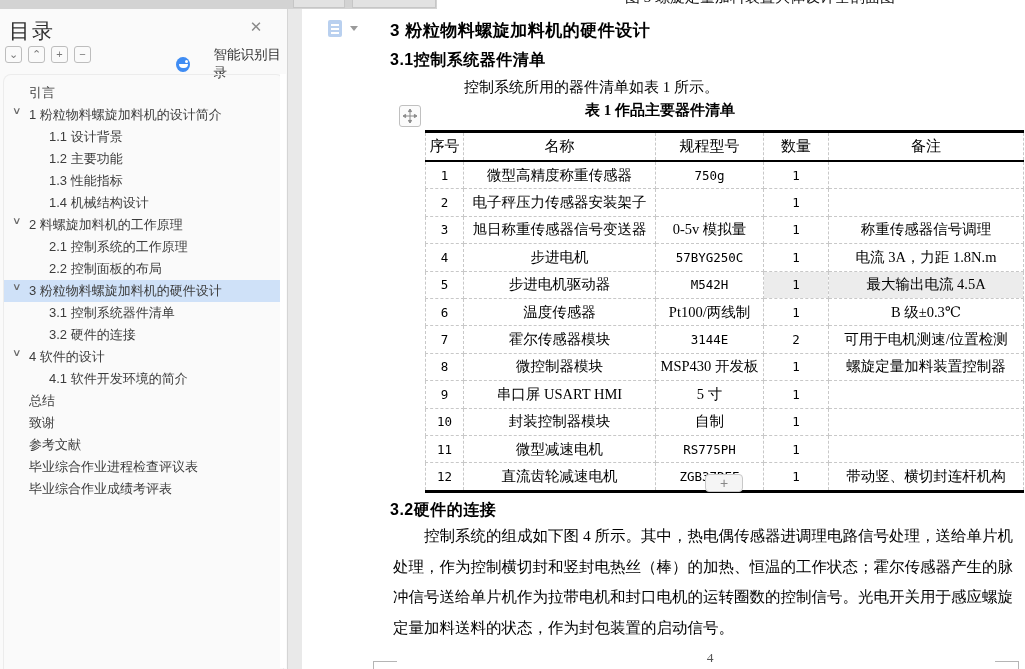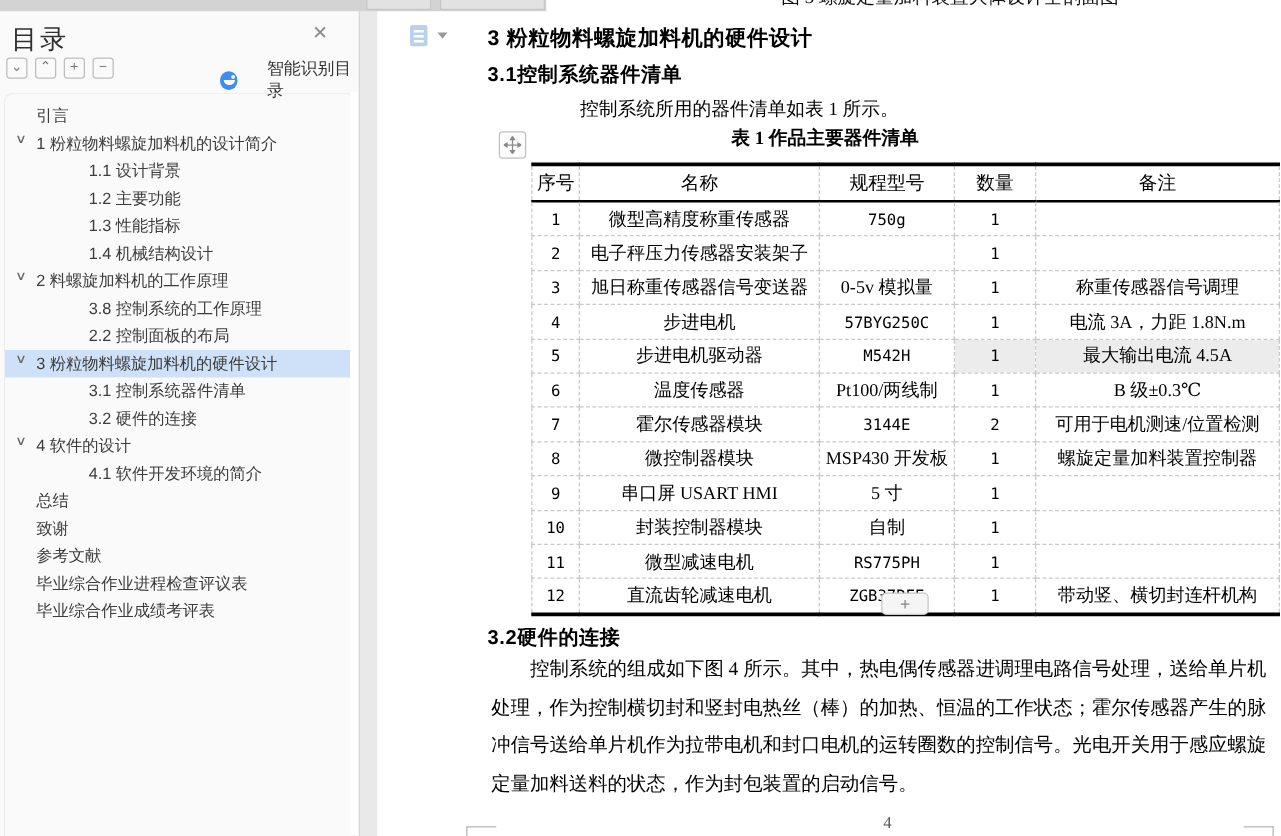--- a/index.html
+++ b/index.html
@@ -30,21 +30,21 @@
   .ai-dot:after{content:"";position:absolute;left:3px;top:7px;width:9px;height:4px;border-radius:0 0 8px 8px;background:#fff;}
   .ai-dot:before{content:"";position:absolute;left:9px;top:3px;width:3px;height:3px;border-radius:50%;background:#fff;}
   .sb-ai .ai-label{font-size:13.5px;color:#333;}
   .toc-box{position:absolute;left:3px;top:65px;width:279px;height:594px;border:1px solid #ececec;
            border-bottom:none;border-radius:8px 8px 0 0;}
   .toc-list{position:absolute;left:0;top:7px;width:279px;}
   .toc-item{position:relative;height:22px;display:flex;align-items:center;font-size:13px;color:#3c3c3c;cursor:pointer;}
   .toc-item.selected{background:#cfe1f8;}
   .toc-item .chev{position:absolute;left:9px;top:1px;font-size:10px;color:#666;transform:scaleX(1.3);}
   .toc-item.lvl0 .lab{margin-left:25px;}
-  .toc-item.lvl1 .lab{margin-left:67px;}
+  .toc-item.lvl1 .lab{margin-left:45px;}
   .lab{white-space:nowrap;}
   .sb-scroll{position:absolute;right:1px;top:65px;width:6px;height:594px;background:#ffffff;}
 
   
   .doc{position:absolute;left:0;top:0;width:723px;height:669px;
        font-family:"Liberation Serif","DejaVu Serif",serif;color:#000;}
   .clip-cap{position:absolute;left:0;top:0;width:723px;height:9px;overflow:hidden;}
   .clip-cap span{position:absolute;left:258px;top:-12px;width:400px;text-align:center;
                  font-size:15px;color:#111;}
   .anchor-icon{position:absolute;left:26px;top:20px;width:40px;height:20px;}
@@ -276,21 +276,21 @@
             <span class="lab">1.3 性能指标</span>
           </div>
           <div class="toc-item lvl1">
             <span class="lab">1.4 机械结构设计</span>
           </div>
           <div class="toc-item lvl0">
             <span class="chev">∨</span>
             <span class="lab">2 料螺旋加料机的工作原理</span>
           </div>
           <div class="toc-item lvl1">
-            <span class="lab">3.8 控制系统的工作原理</span>
+            <span class="lab">2.1 控制系统的工作原理</span>
           </div>
           <div class="toc-item lvl1">
             <span class="lab">2.2 控制面板的布局</span>
           </div>
           <div class="toc-item lvl0 selected">
             <span class="chev">∨</span>
             <span class="lab">3 粉粒物料螺旋加料机的硬件设计</span>
           </div>
           <div class="toc-item lvl1">
             <span class="lab">3.1 控制系统器件清单</span>

